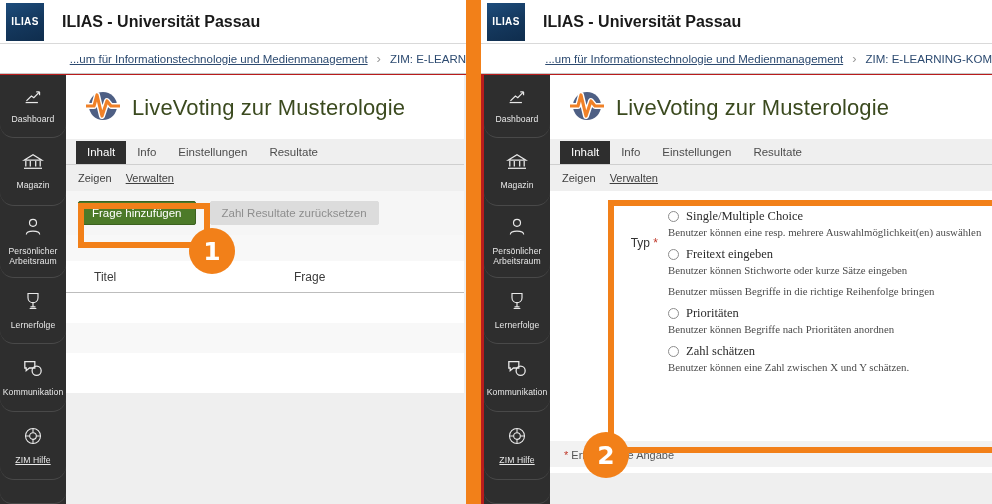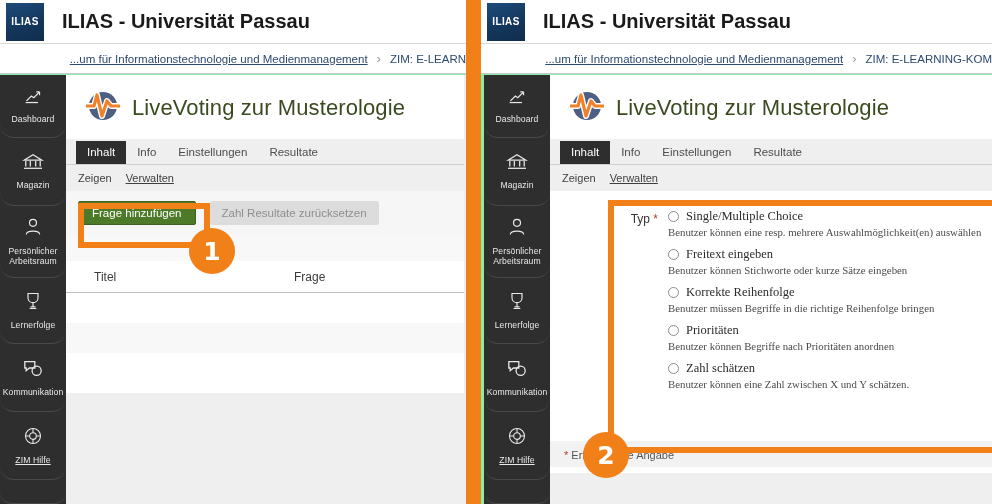--- a/index.html
+++ b/index.html
@@ -5,35 +5,35 @@
   * { box-sizing: border-box; margin: 0; padding: 0; }
   html, body {
     width: 992px; height: 504px;
     overflow: hidden;
     font-family: "Liberation Sans", sans-serif;
     background: #ffffff;
   }
   .stage { position: relative; width: 992px; height: 504px; overflow: hidden; background:#fff; }
 
   
-  .panel { position: absolute; top: 0; height: 504px; overflow: hidden; background:#86efac; }
+  .panel { position: absolute; top: 0; height: 504px; overflow: hidden; background:#b91c1c; }
 
   .topbar {
     position: absolute; left: 0; top: 0; height: 44px;
     background: #fff; border-bottom: 1px solid #d9d9d9;
     display: flex; align-items: center;
   }
   .ilias-logo {
     width: 38px; height: 38px; margin-left: 6px;
     background: linear-gradient(160deg,#1d4d7d 0%,#14375c 55%,#0f2d4d 100%);
     display: flex; align-items: center; justify-content: center;
     color: #fff; font-size: 10px; font-weight: bold; letter-spacing: .4px;
   }
   .topbar-title {
-    margin-left: 18px; font-size: 20px; color: #1a1a1a; font-weight: bold;
+    margin-left: 18px; font-size: 16px; color: #1a1a1a; font-weight: bold;
     white-space: nowrap;
   }
 
   .crumbbar {
     position: absolute; left: 0; height: 30px;
     background: #fff; border-bottom: 1px solid #c8c8c8;
     display: flex; align-items: center; justify-content: flex-end;
     padding-right: 0px; overflow: hidden;
   }
   .crumbs { display: flex; align-items: center; white-space: nowrap; font-size: 11.5px; }
@@ -348,21 +348,21 @@
           <div class="tab">Resultate</div>
         </div>
 
         <div class="subtabrow">
           <span class="subtab">Zeigen</span>
           <span class="subtab link">Verwalten</span>
         </div>
 
         <div class="formcard" style="padding:14px 0 0 0; height:250px;">
           <div class="form-row">
-            <div class="form-label" style="width:118px; padding-right:10px; padding-top:3px;">
+            <div class="form-label" style="width:118px; padding-right:10px; padding-top:3px;margin-top:24px;">
               <span>Typ</span>
               <span class="req-star">*</span>
             </div>
             <div>
 
               <div class="opt">
                 <div class="opt-line">
                   <span class="radio"></span>
                   <span class="opt-title">Single/Multiple Choice</span>
                 </div>
@@ -371,24 +371,20 @@
 
               <div class="opt">
                 <div class="opt-line">
                   <span class="radio"></span>
                   <span class="opt-title">Freitext eingeben</span>
                 </div>
                 <div class="opt-desc">Benutzer können Stichworte oder kurze Sätze eingeben</div>
               </div>
 
               <div class="opt">
-                <div class="opt-line">
-                  <span class="radio"></span>
-                  <span class="opt-title">Korrekte Reihenfolge</span>
-                </div>
                 <div class="opt-desc">Benutzer müssen Begriffe in die richtige Reihenfolge bringen</div>
               </div>
 
               <div class="opt">
                 <div class="opt-line">
                   <span class="radio"></span>
                   <span class="opt-title">Prioritäten</span>
                 </div>
                 <div class="opt-desc">Benutzer können Begriffe nach Prioritäten anordnen</div>
               </div>

